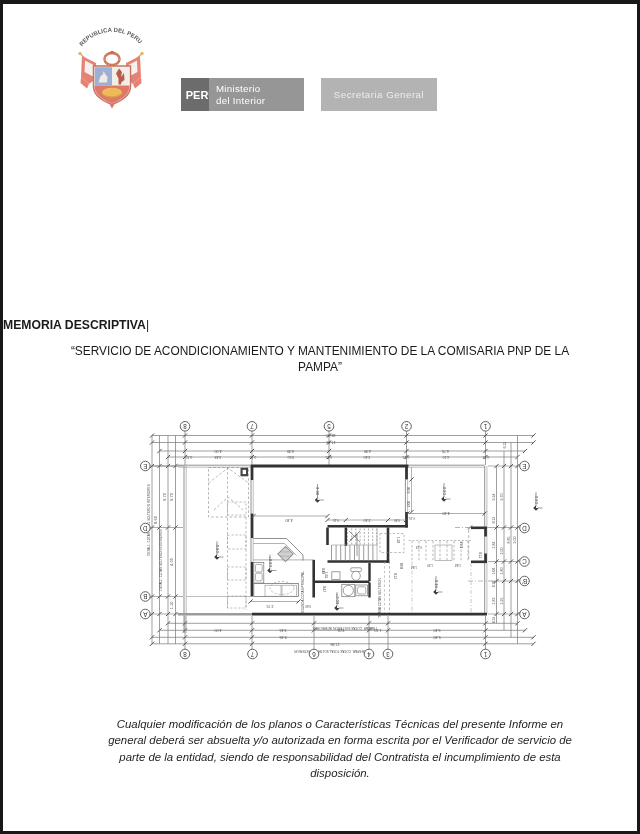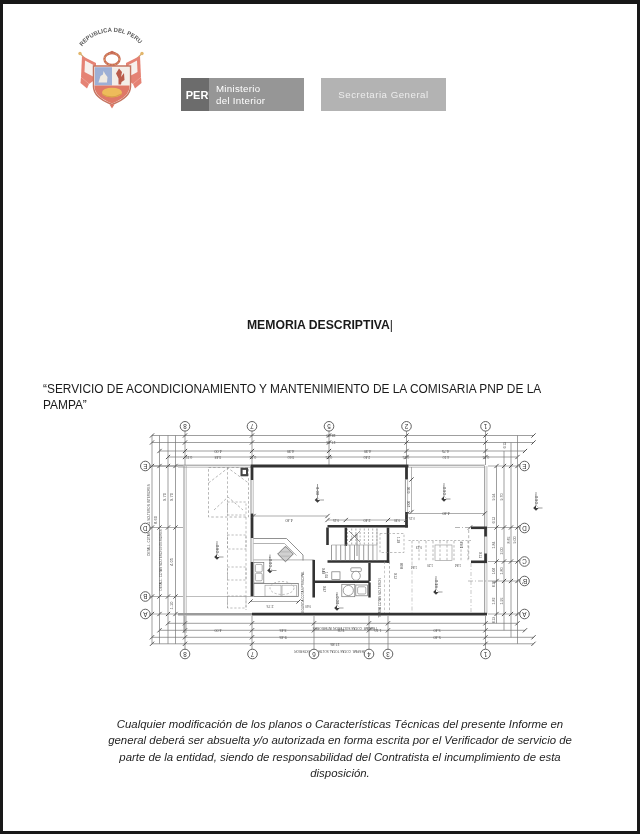--- a/index.html
+++ b/index.html
@@ -55,26 +55,26 @@
       <ellipse cx="45" cy="70.5" rx="10" ry="4.8" fill="#edb64e"></ellipse>
       <path d="M35.5 72.5 Q45 77.5 54.5 72" stroke="#d79b3c" stroke-width="1.4" fill="none"></path>
       <path d="M42.5 82.5 L45 86.5 L47.5 82.5 Z" fill="#dd6e5c"></path>
     </g>
   </svg>
 
   <div class="hdrbox" style="left:178px;width:40px;background:#6b6c6e;color:#fff;font-weight:bold;font-size:11px;display:flex;align-items:center;justify-content:center;">PERÚ</div>
 
   <div class="hdrbox" style="left:206px;width:95px;background:#95969a;color:#fff;font-size:9.7px;letter-spacing:0.3px;line-height:12.6px;padding-top:4.5px;box-sizing:border-box;padding-left:7px;">Ministerio<br>del Interior</div>
 
-  <div class="hdrbox" style="left:318px;width:125px;background:#b2b3b5;color:#ededee;font-size:9.7px;letter-spacing:0.5px;display:flex;align-items:center;justify-content:center;">Secretaria General</div>
-
-
-  <div class="abs gs" style="left:0;top:314px;width:634px;text-align:center;font-size:12.2px;font-weight:bold;color:#1a1a1a;">MEMORIA DESCRIPTIVA<span style="font-weight:normal;">|</span></div>
-
-  <div class="abs gs" style="left:40px;top:340px;width:554px;font-size:11.9px;color:#1a1a1a;line-height:15.5px;margin-top:38px;">“SERVICIO DE ACONDICIONAMIENTO Y MANTENIMIENTO DE LA COMISARIA PNP DE LA<br>PAMPA”</div>
+  <div class="hdrbox" style="left:318px;width:116px;background:#b2b3b5;color:#ededee;font-size:9.7px;letter-spacing:0.5px;display:flex;align-items:center;justify-content:center;">Secretaria General</div>
+
+
+  <div class="abs gs" style="left:0;top:314px;width:634px;font-size:12.2px;font-weight:bold;color:#1a1a1a;">MEMORIA DESCRIPTIVA<span style="font-weight:normal;">|</span></div>
+
+  <div class="abs gs" style="left:40px;top:340px;width:554px;text-align:center;font-size:11.9px;color:#1a1a1a;line-height:15.5px;">“SERVICIO DE ACONDICIONAMIENTO Y MANTENIMIENTO DE LA COMISARIA PNP DE LA<br>PAMPA”</div>
 
   <svg class="abs" style="left:0;top:0;filter:grayscale(1)" width="634" height="826" viewBox="3 4 634 826" fill="none">
 
 <g>
 <line x1="152" y1="435.5" x2="533.5" y2="435.5" stroke="#757575" stroke-width="0.7"></line>
 <line x1="152" y1="442.5" x2="533.5" y2="442.5" stroke="#757575" stroke-width="0.7"></line>
 <line x1="159.5" y1="451" x2="525" y2="451" stroke="#757575" stroke-width="0.7"></line>
 <line x1="168" y1="457" x2="517.5" y2="457" stroke="#757575" stroke-width="0.7"></line>
 <line x1="185" y1="431" x2="185" y2="465" stroke="#757575" stroke-width="0.7"></line>
 <line x1="252" y1="431" x2="252" y2="465" stroke="#757575" stroke-width="0.7"></line>

